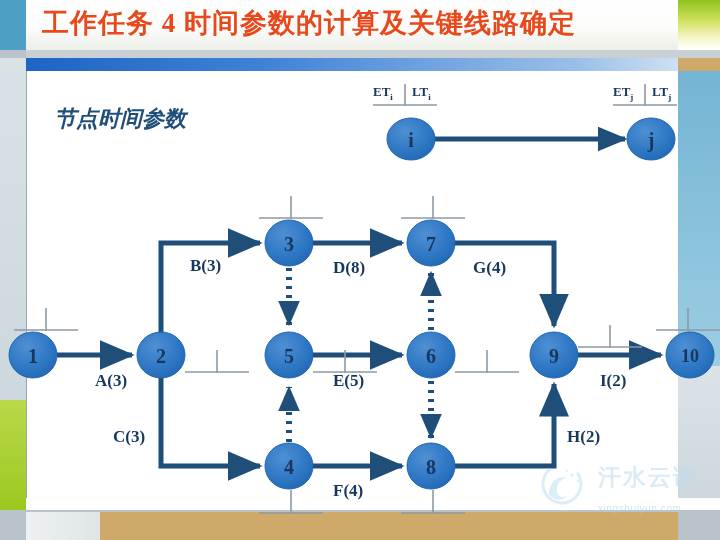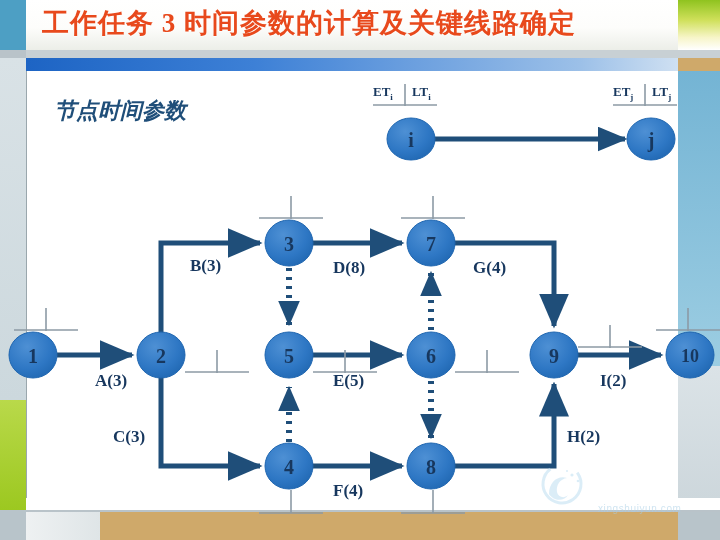--- a/index.html
+++ b/index.html
@@ -165,32 +165,32 @@
   </div>
   <div class="rail-line"></div>
 
   <div class="header-band">
     <div class="header-right-glow"></div>
   </div>
   <div class="header-rule"></div>
   <div class="header-blue"></div>
   <div class="header-blue-cap"></div>
 
-  <div class="title-text">工作任务 3    时间参数的计算及关键线路确定</div>
+  <div class="title-text">工作任务 4    时间参数的计算及关键线路确定</div>
 
   <div class="right-rail-blue"></div>
   <div class="right-rail-grey"></div>
 
   <div class="foot-white"></div>
   <div class="foot-line"></div>
   <div class="foot-grey"></div>
   <div class="foot-tan"></div>
   <div class="foot-tan-end"></div>
 
-  <div class="section-label" style="left:54px; top:96px;">节点时间参数</div>
+  <div class="section-label" style="left:54px; top:104px;">节点时间参数</div>
 
   <svg class="svg-layer" viewBox="0 0 720 540">
     <defs>
       <marker id="arrowhead" markerWidth="7" markerHeight="6" refX="6.5" refY="3" orient="auto" markerUnits="strokeWidth">
         <path d="M0,0 L7,3 L0,6 Z" fill="#1F4E79"></path>
       </marker>
       <marker id="arrowhead-dash" markerWidth="4.2" markerHeight="3.6" refX="4" refY="1.8" orient="auto" markerUnits="strokeWidth">
         <path d="M0,0 L4.2,1.8 L0,3.6 Z" fill="#1F4E79"></path>
       </marker>
       <marker id="arrowhead-lg" markerWidth="6" markerHeight="5" refX="5.5" refY="2.5" orient="auto" markerUnits="strokeWidth">
@@ -332,16 +332,17 @@
   </svg>
 
   <div class="watermark">
     <svg width="56" height="44" viewBox="0 0 56 44">
       <circle cx="26" cy="22" r="19" fill="none" stroke="#bfdff2" stroke-width="3" stroke-dasharray="88 30" transform="rotate(-35 26 22)"></circle>
       <path d="M13,32 C13,20 22,13 31,16 C24,17 20,23 21,30 C22,35 28,37 32,33 C29,39 18,40 13,32 Z" fill="#bfdff2"></path>
       <circle cx="36" cy="13" r="1.6" fill="#bfdff2"></circle>
       <circle cx="42" cy="19" r="1.3" fill="#bfdff2"></circle>
       <circle cx="31" cy="9" r="1.1" fill="#bfdff2"></circle>
     </svg>
+    <div class="wm-cn">汗水云课</div>
     <div class="wm-en">xingshuiyun.com</div>
   </div>
 
 </div>
 
 </body></html>

